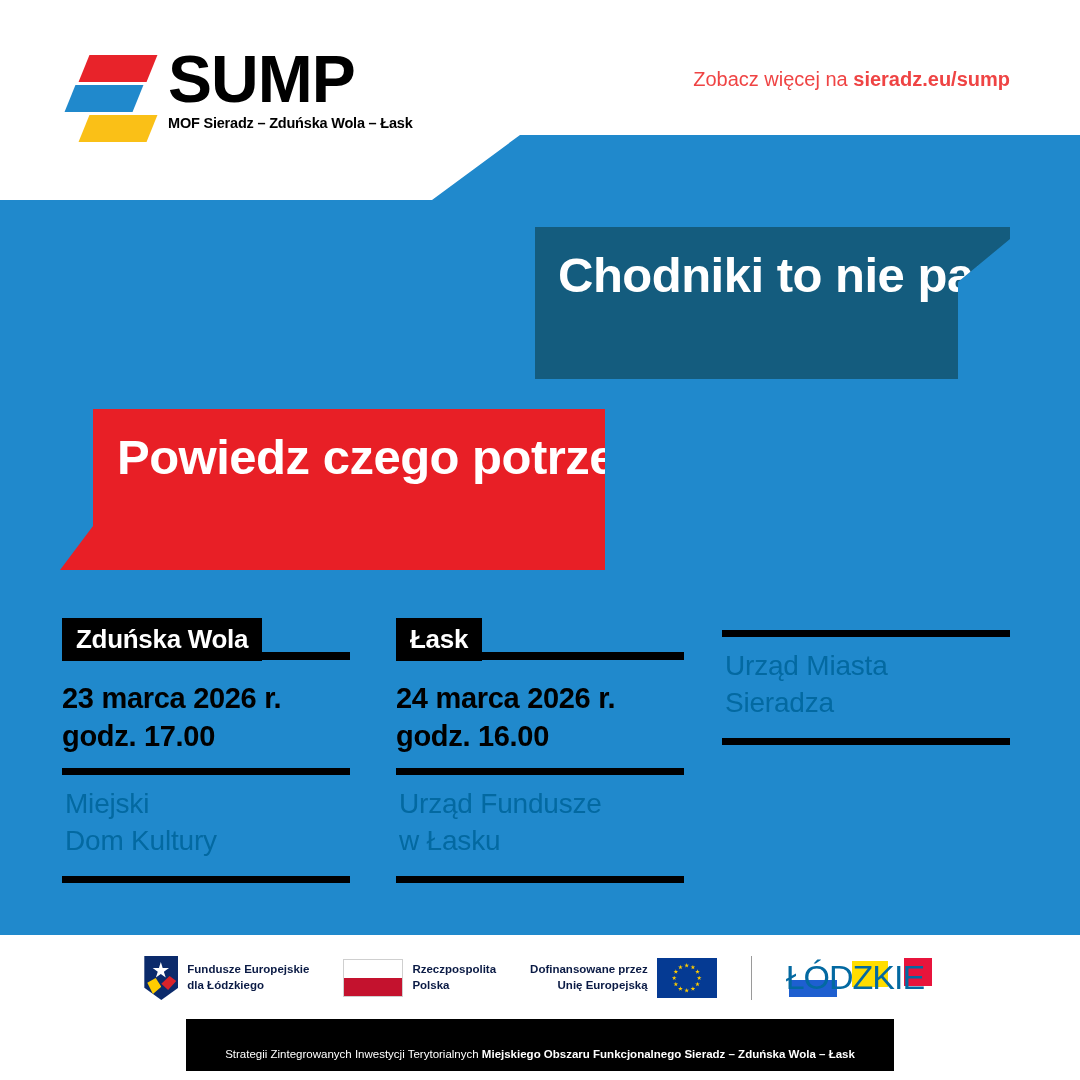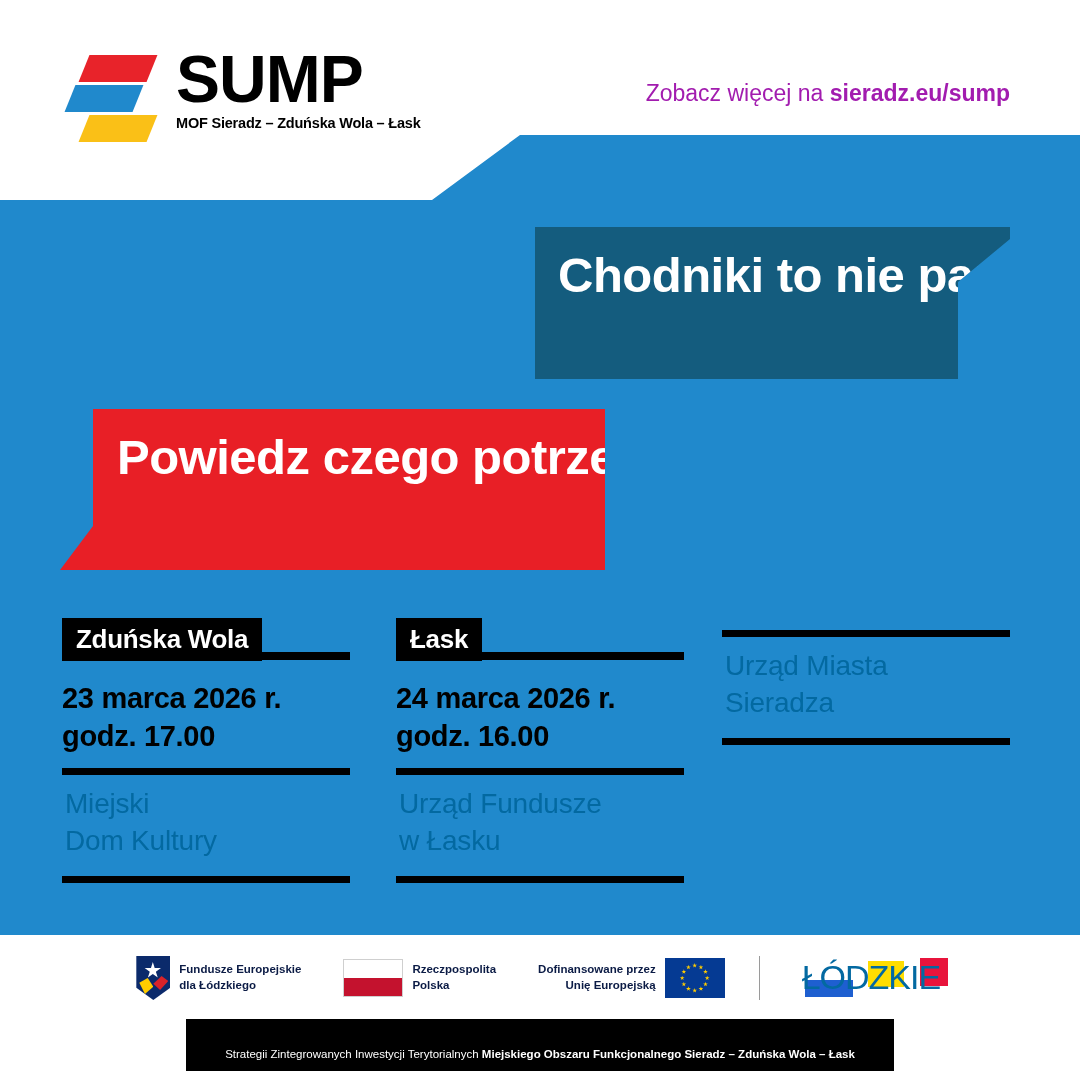--- a/index.html
+++ b/index.html
@@ -20,32 +20,32 @@
 
   
   .header{position:absolute;left:0;top:0;width:1080px;height:200px;}
   .logo-wrap{position:absolute;left:62px;top:52px;display:flex;align-items:flex-start;}
   .logo-mark{position:relative;width:86px;height:96px;flex:0 0 auto;}
   .bar{position:absolute;height:27px;transform:skewX(-22deg);}
   .bar.red{background:#E8232A;left:22px;top:3px;width:68px;}
   .bar.blue{background:#2089CC;left:8px;top:33px;width:68px;}
   .bar.yellow{background:#FAC017;left:22px;top:63px;width:68px;}
 
-  .logo-text{margin-left:28px;margin-top:-4px;}
+  .logo-text{margin-left:20px;margin-top:-4px;}
   .logo-title{
     font-size:66px;font-weight:bold;line-height:0.95;color:#000;
     letter-spacing:-1px;
   }
   .logo-sub{
     font-size:14.5px;font-weight:bold;color:#000;margin-top:4px;letter-spacing:-0.2px;
   }
 
   .header-link{
-    position:absolute;right:70px;top:80px;
-    font-size:23px;color:#a21caf;white-space:nowrap;
+    position:absolute;right:70px;top:68px;
+    font-size:20px;color:#ef4444;white-space:nowrap;
   }
   .header-link b{font-weight:bold;}
 
   
   .banner-dark{
     position:absolute;left:535px;top:227px;width:475px;height:152px;
     background:#145C7E;
     clip-path:polygon(0 0, 475px 0, 475px 12px, 423px 55px, 423px 152px, 0 152px);
   }
   .banner-dark .btxt{
@@ -91,21 +91,21 @@
     margin-top:10px;font-size:28px;font-weight:normal;color:#0369a1;
     line-height:1.33;letter-spacing:-0.2px;white-space:pre-line;padding-left:3px;
   }
   .ev-rule-bottom{width:288px;height:7px;background:#000;margin-top:17px;}
 
   
   .footer-logos{
     position:absolute;left:0;top:935px;width:1080px;height:86px;
     background:#fff;display:flex;align-items:center;justify-content:center;gap:34px;
   }
-  .flogo{display:flex;align-items:center;gap:9px;margin-left:8px;}
+  .flogo{display:flex;align-items:center;gap:9px;}
   .flogo-label{
     font-size:11.5px;font-weight:bold;color:#0B1B45;line-height:1.35;white-space:pre-line;
   }
   .flogo-label.rt{text-align:right;}
 
   
   .fe-mark{position:relative;width:34px;height:44px;}
   .fe-mark .fe-bg{
     position:absolute;inset:0;background:#0B2A6B;
     clip-path:polygon(0 0, 100% 0, 100% 72%, 50% 100%, 0 72%);

